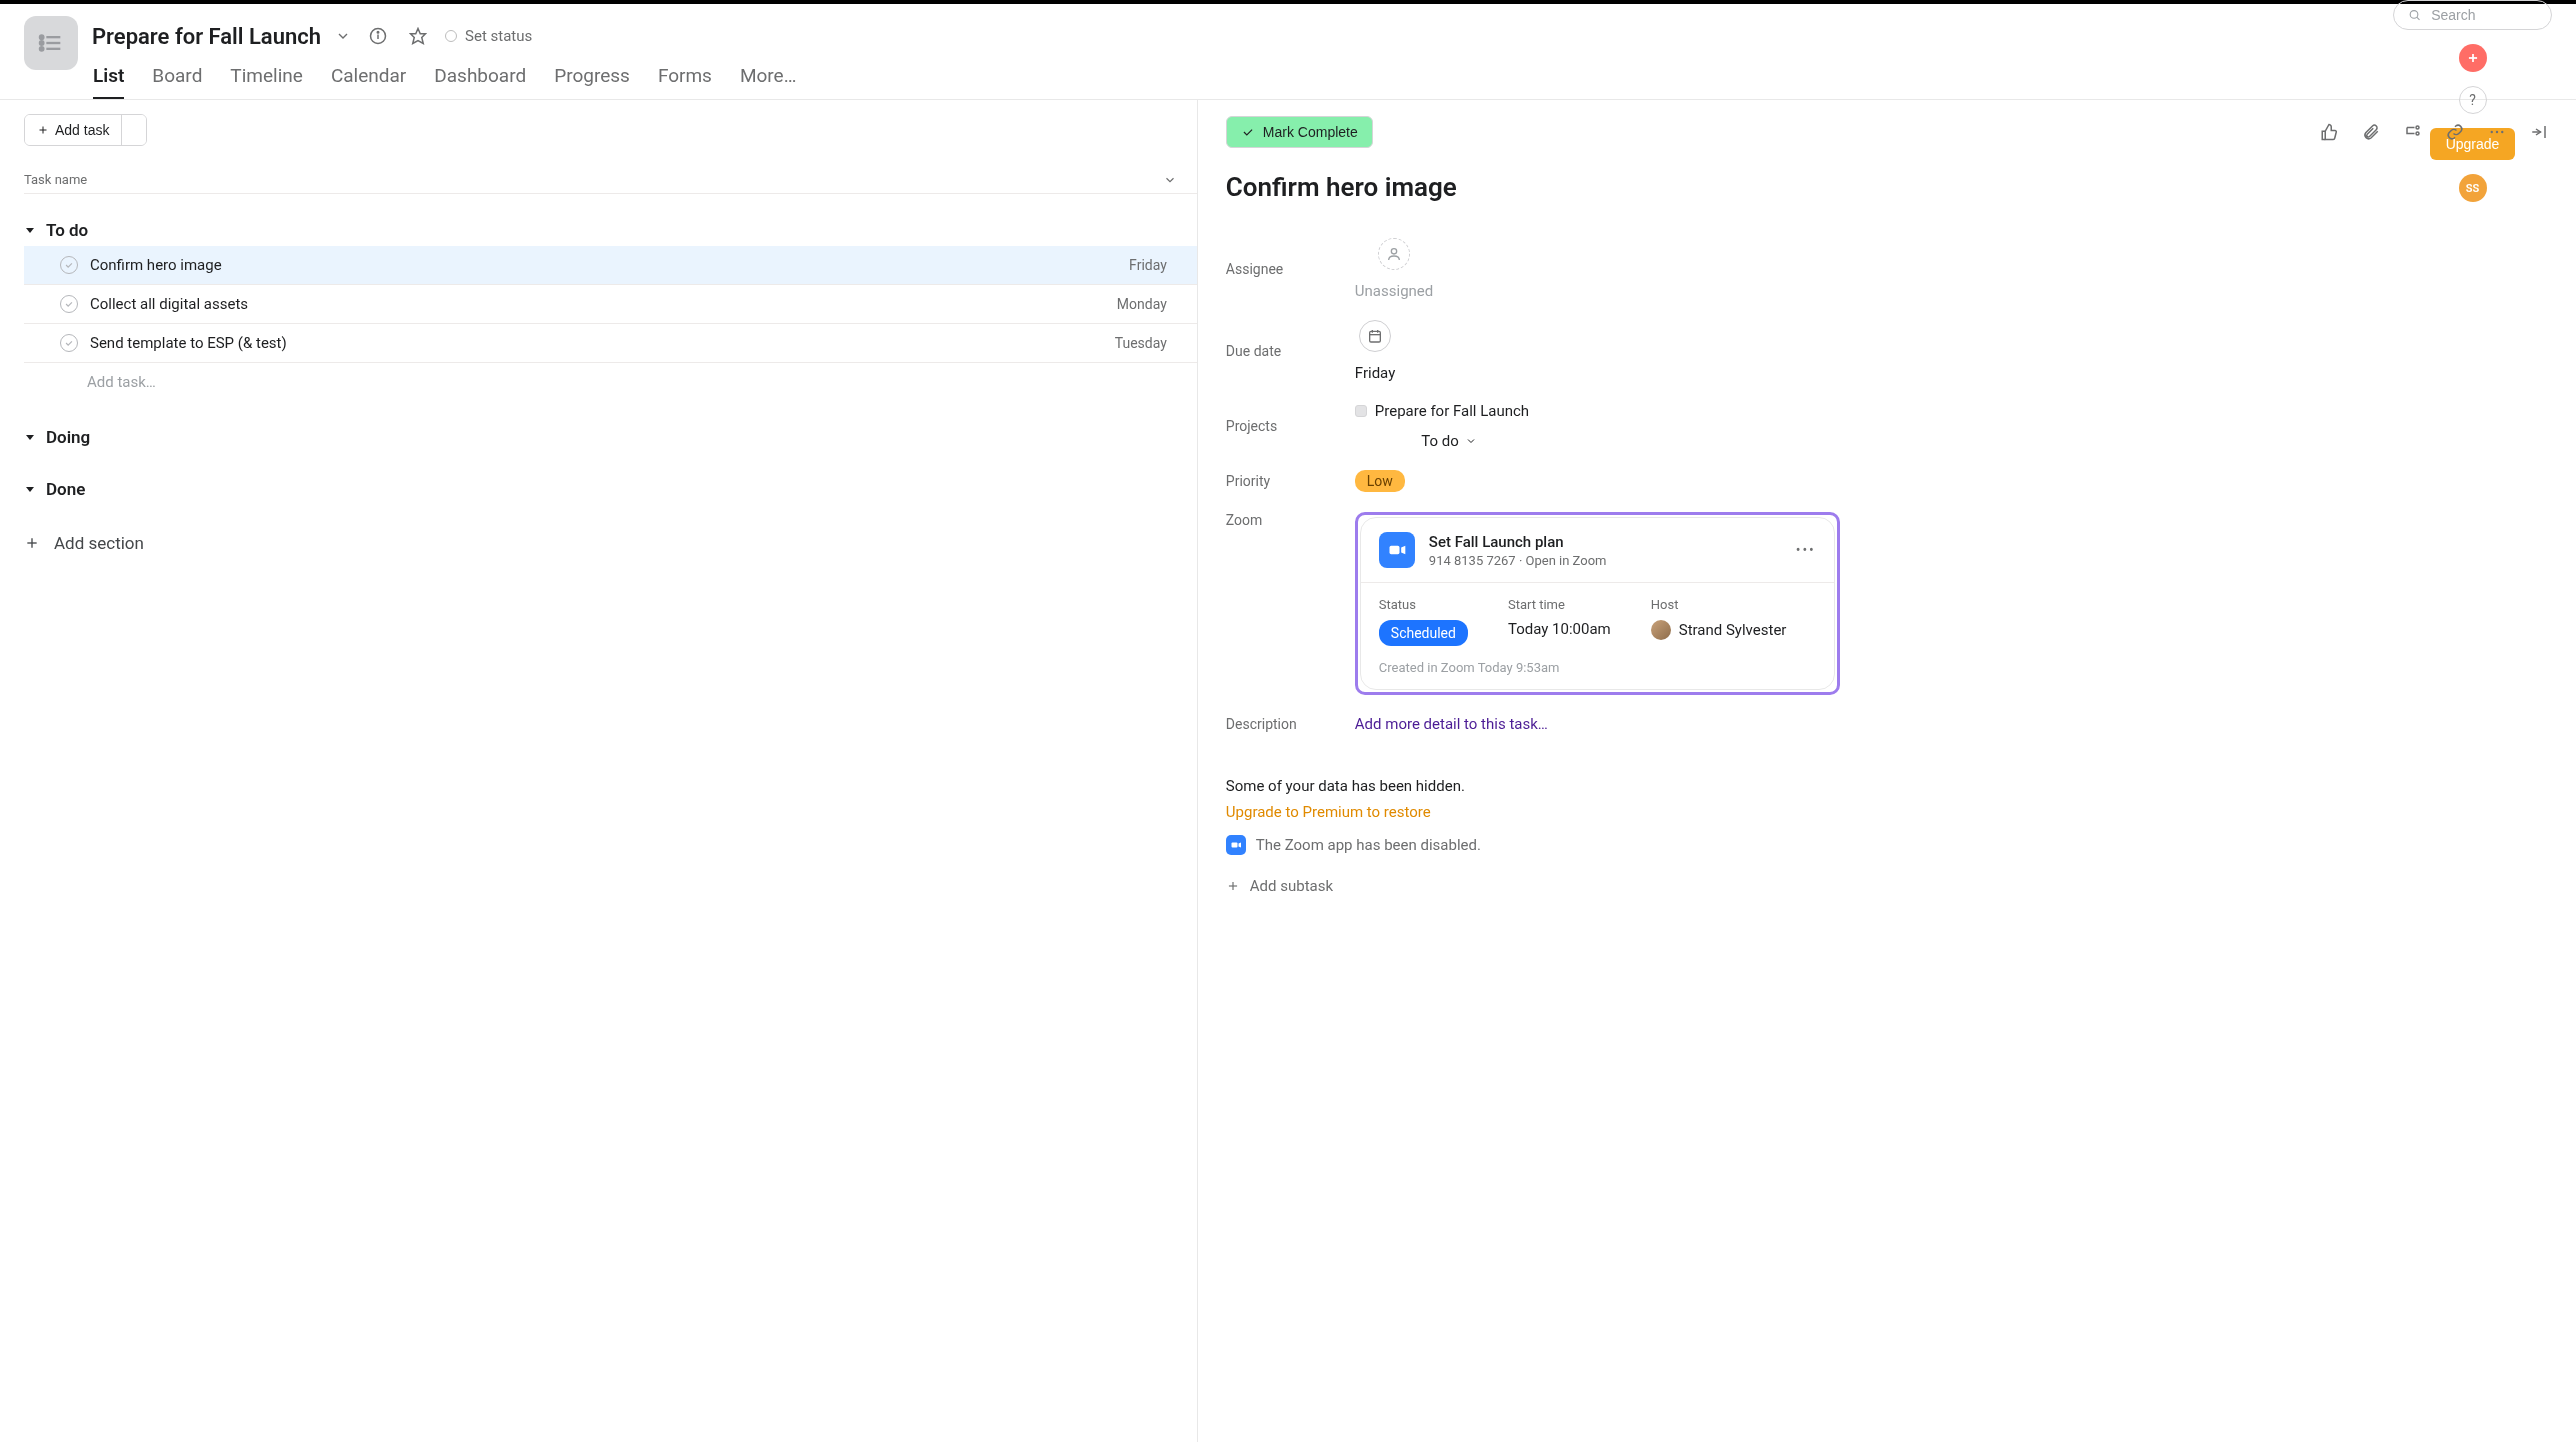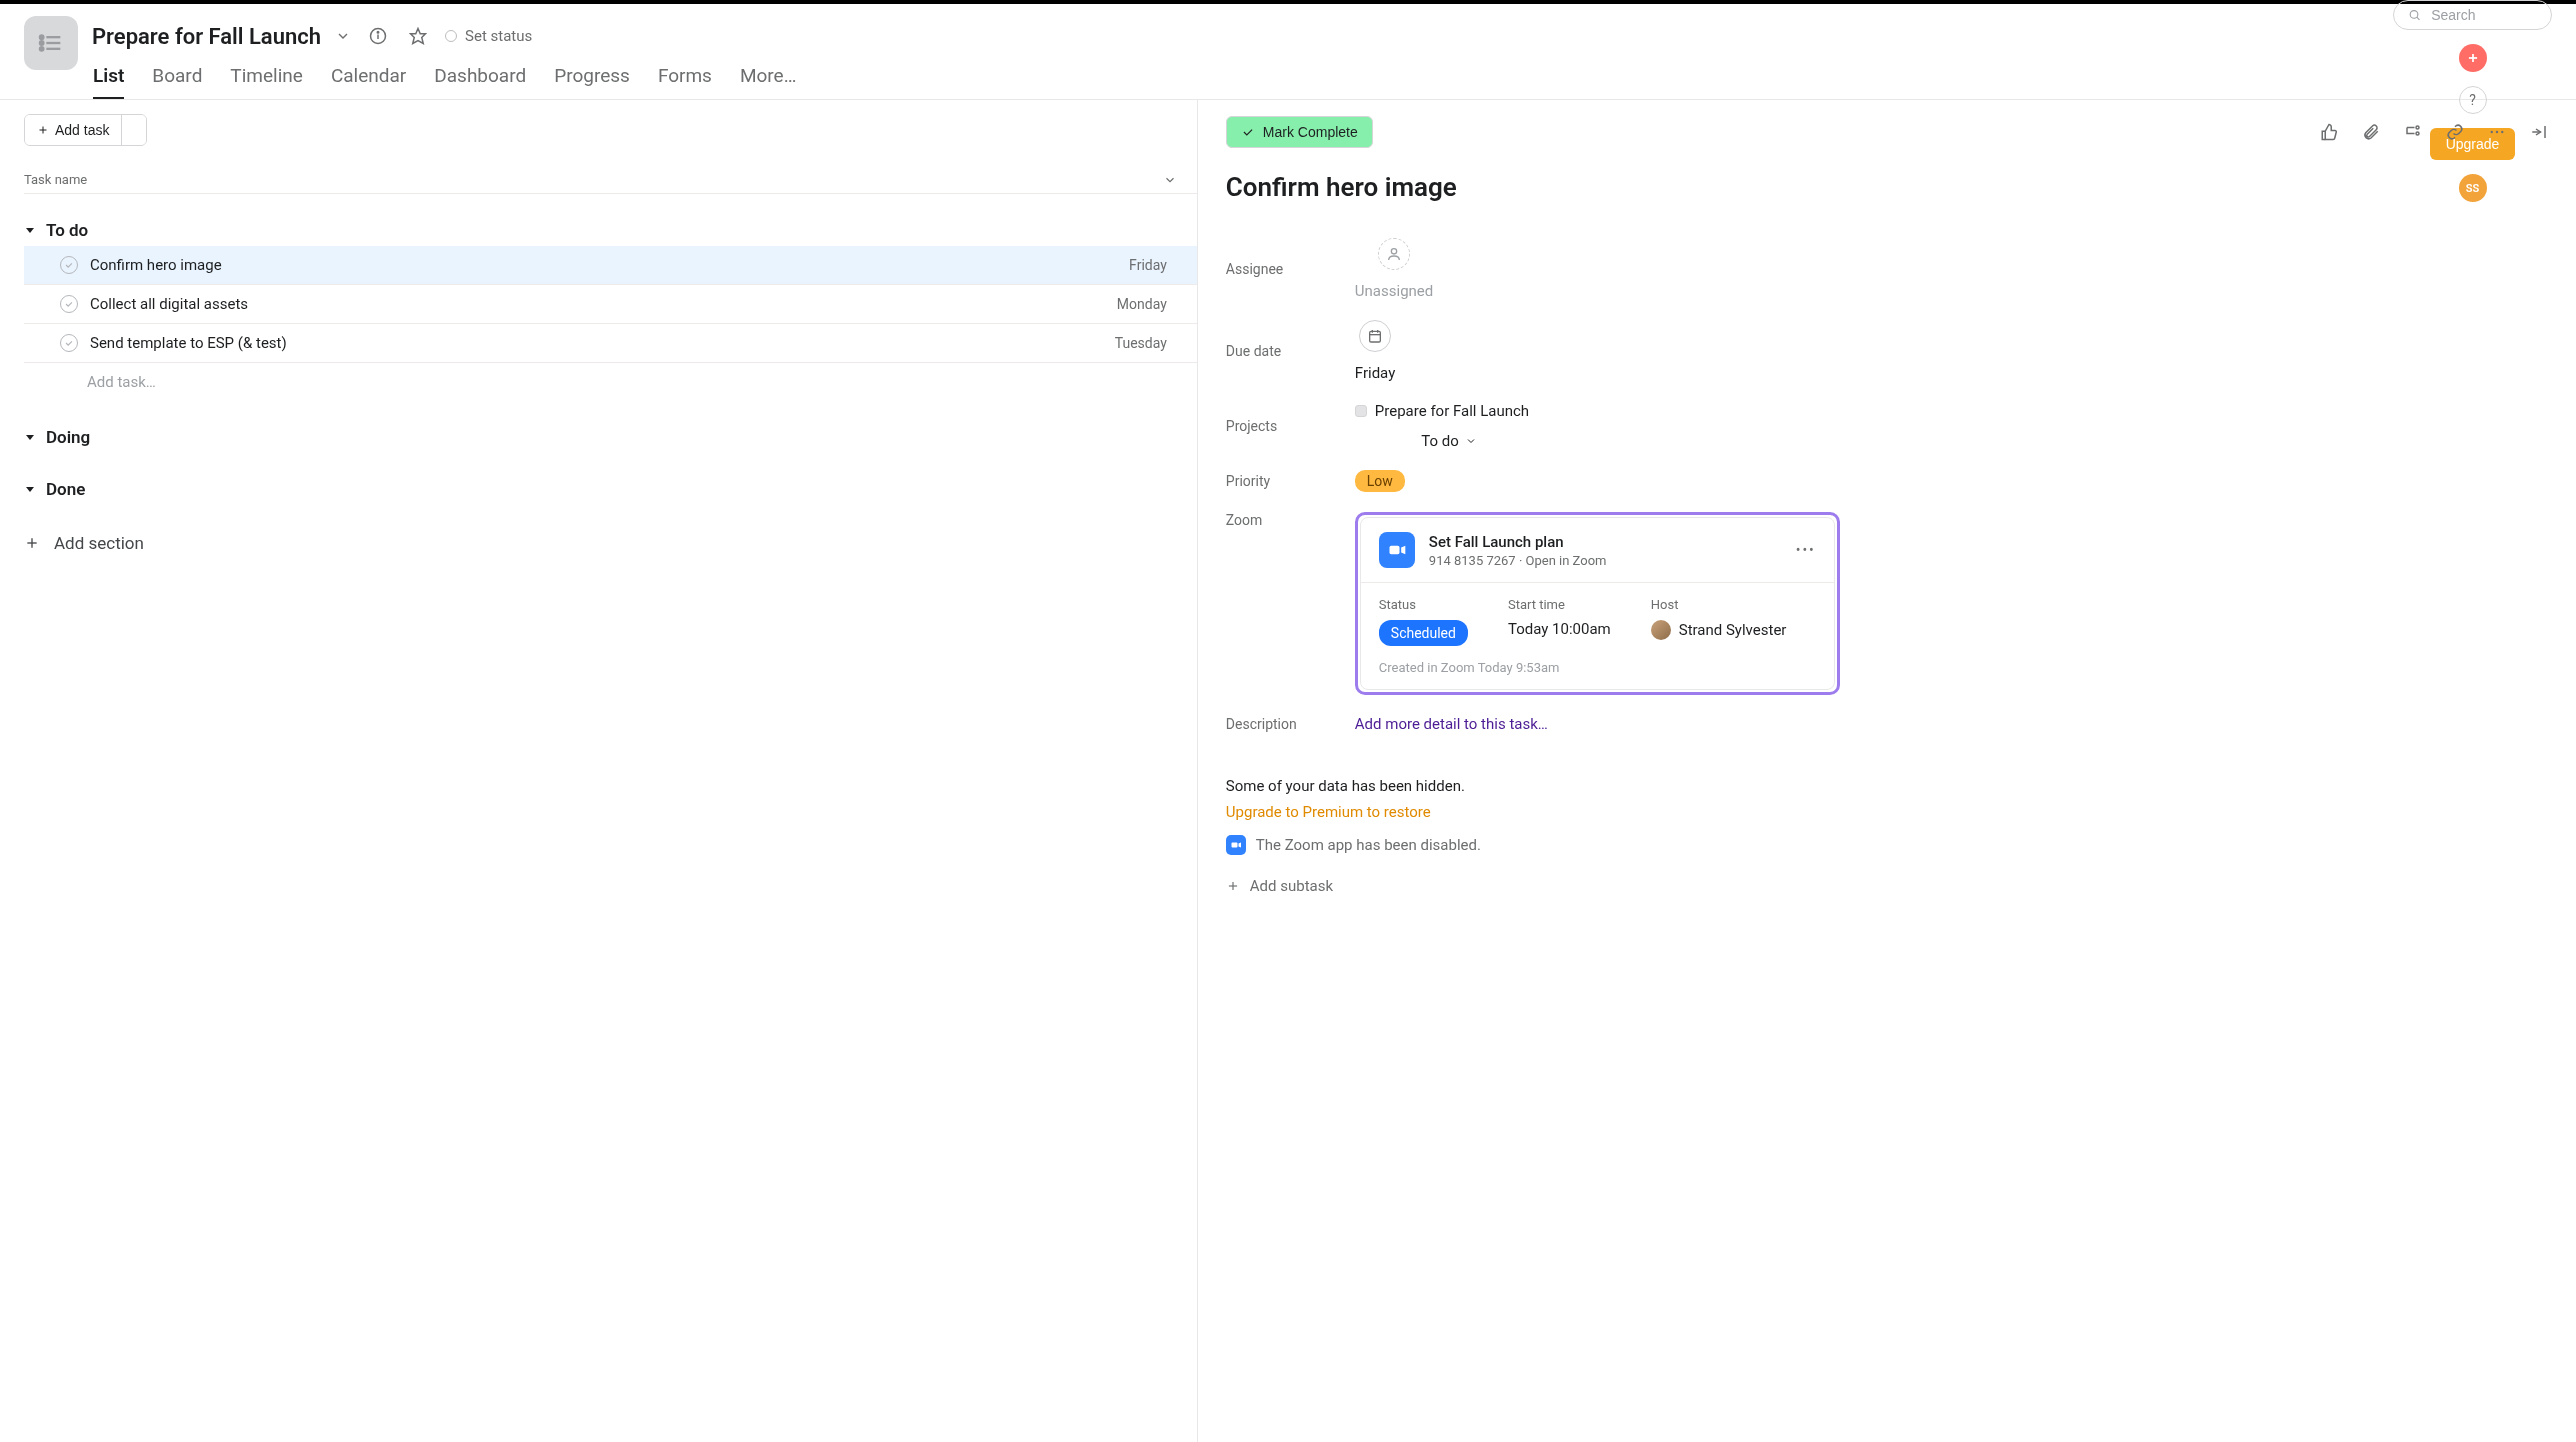--- a/index.html
+++ b/index.html
@@ -231,21 +231,21 @@
     background:#ffb840; color:#6a4100;
     padding:3px 12px; border-radius: 10px; font-size:14px;
   }
   .zoom-card {
     border: 3px solid #9d7ced;
     border-radius: 10px;
     width: 485px;
     overflow:hidden;
   }
   .zoom-card-inner {
-    border:1px solid #e8e8e8; border-radius: 8px;
+    border:1px solid #e8e8e8; border-radius: 16px;
     margin:2px;
   }
   .zoom-head {
     display:flex; align-items:center; gap:14px;
     padding: 14px 18px;
     border-bottom:1px solid #edeae9;
   }
   .zoom-head .z-icon {
     width:36px; height:36px; border-radius:8px; background:#3182ff;
     display:inline-flex; align-items:center; justify-content:center; color:#fff;

